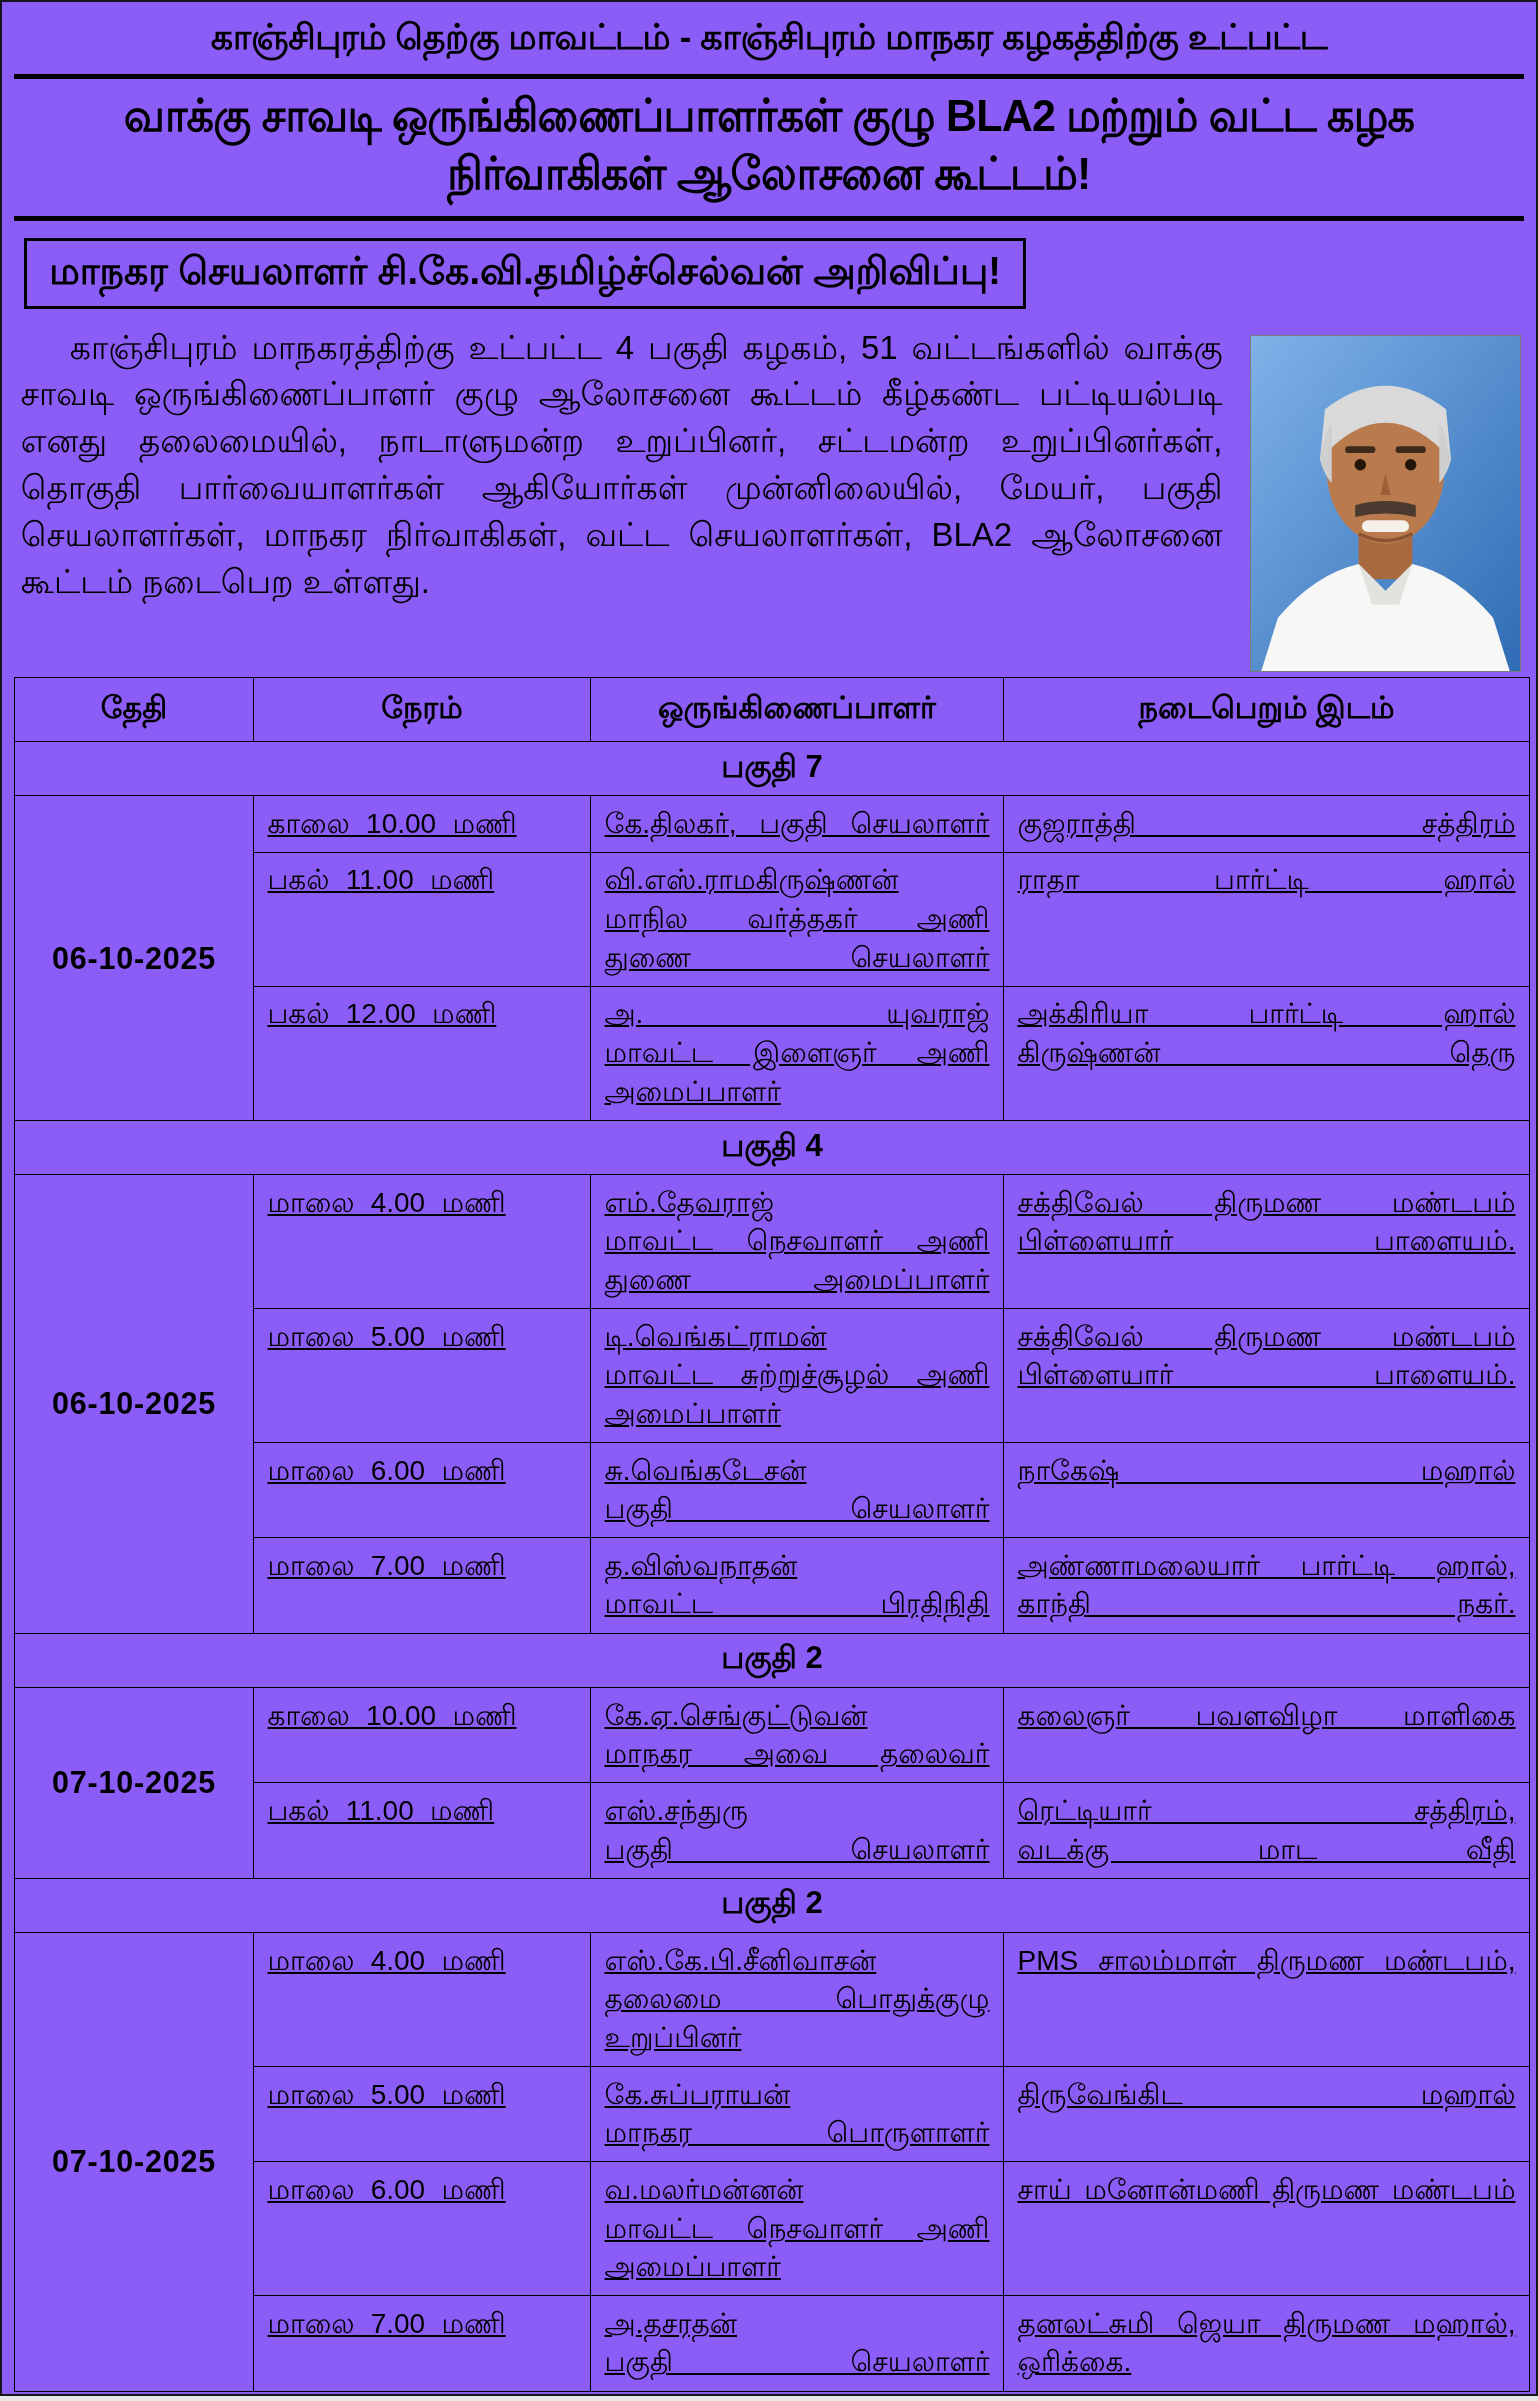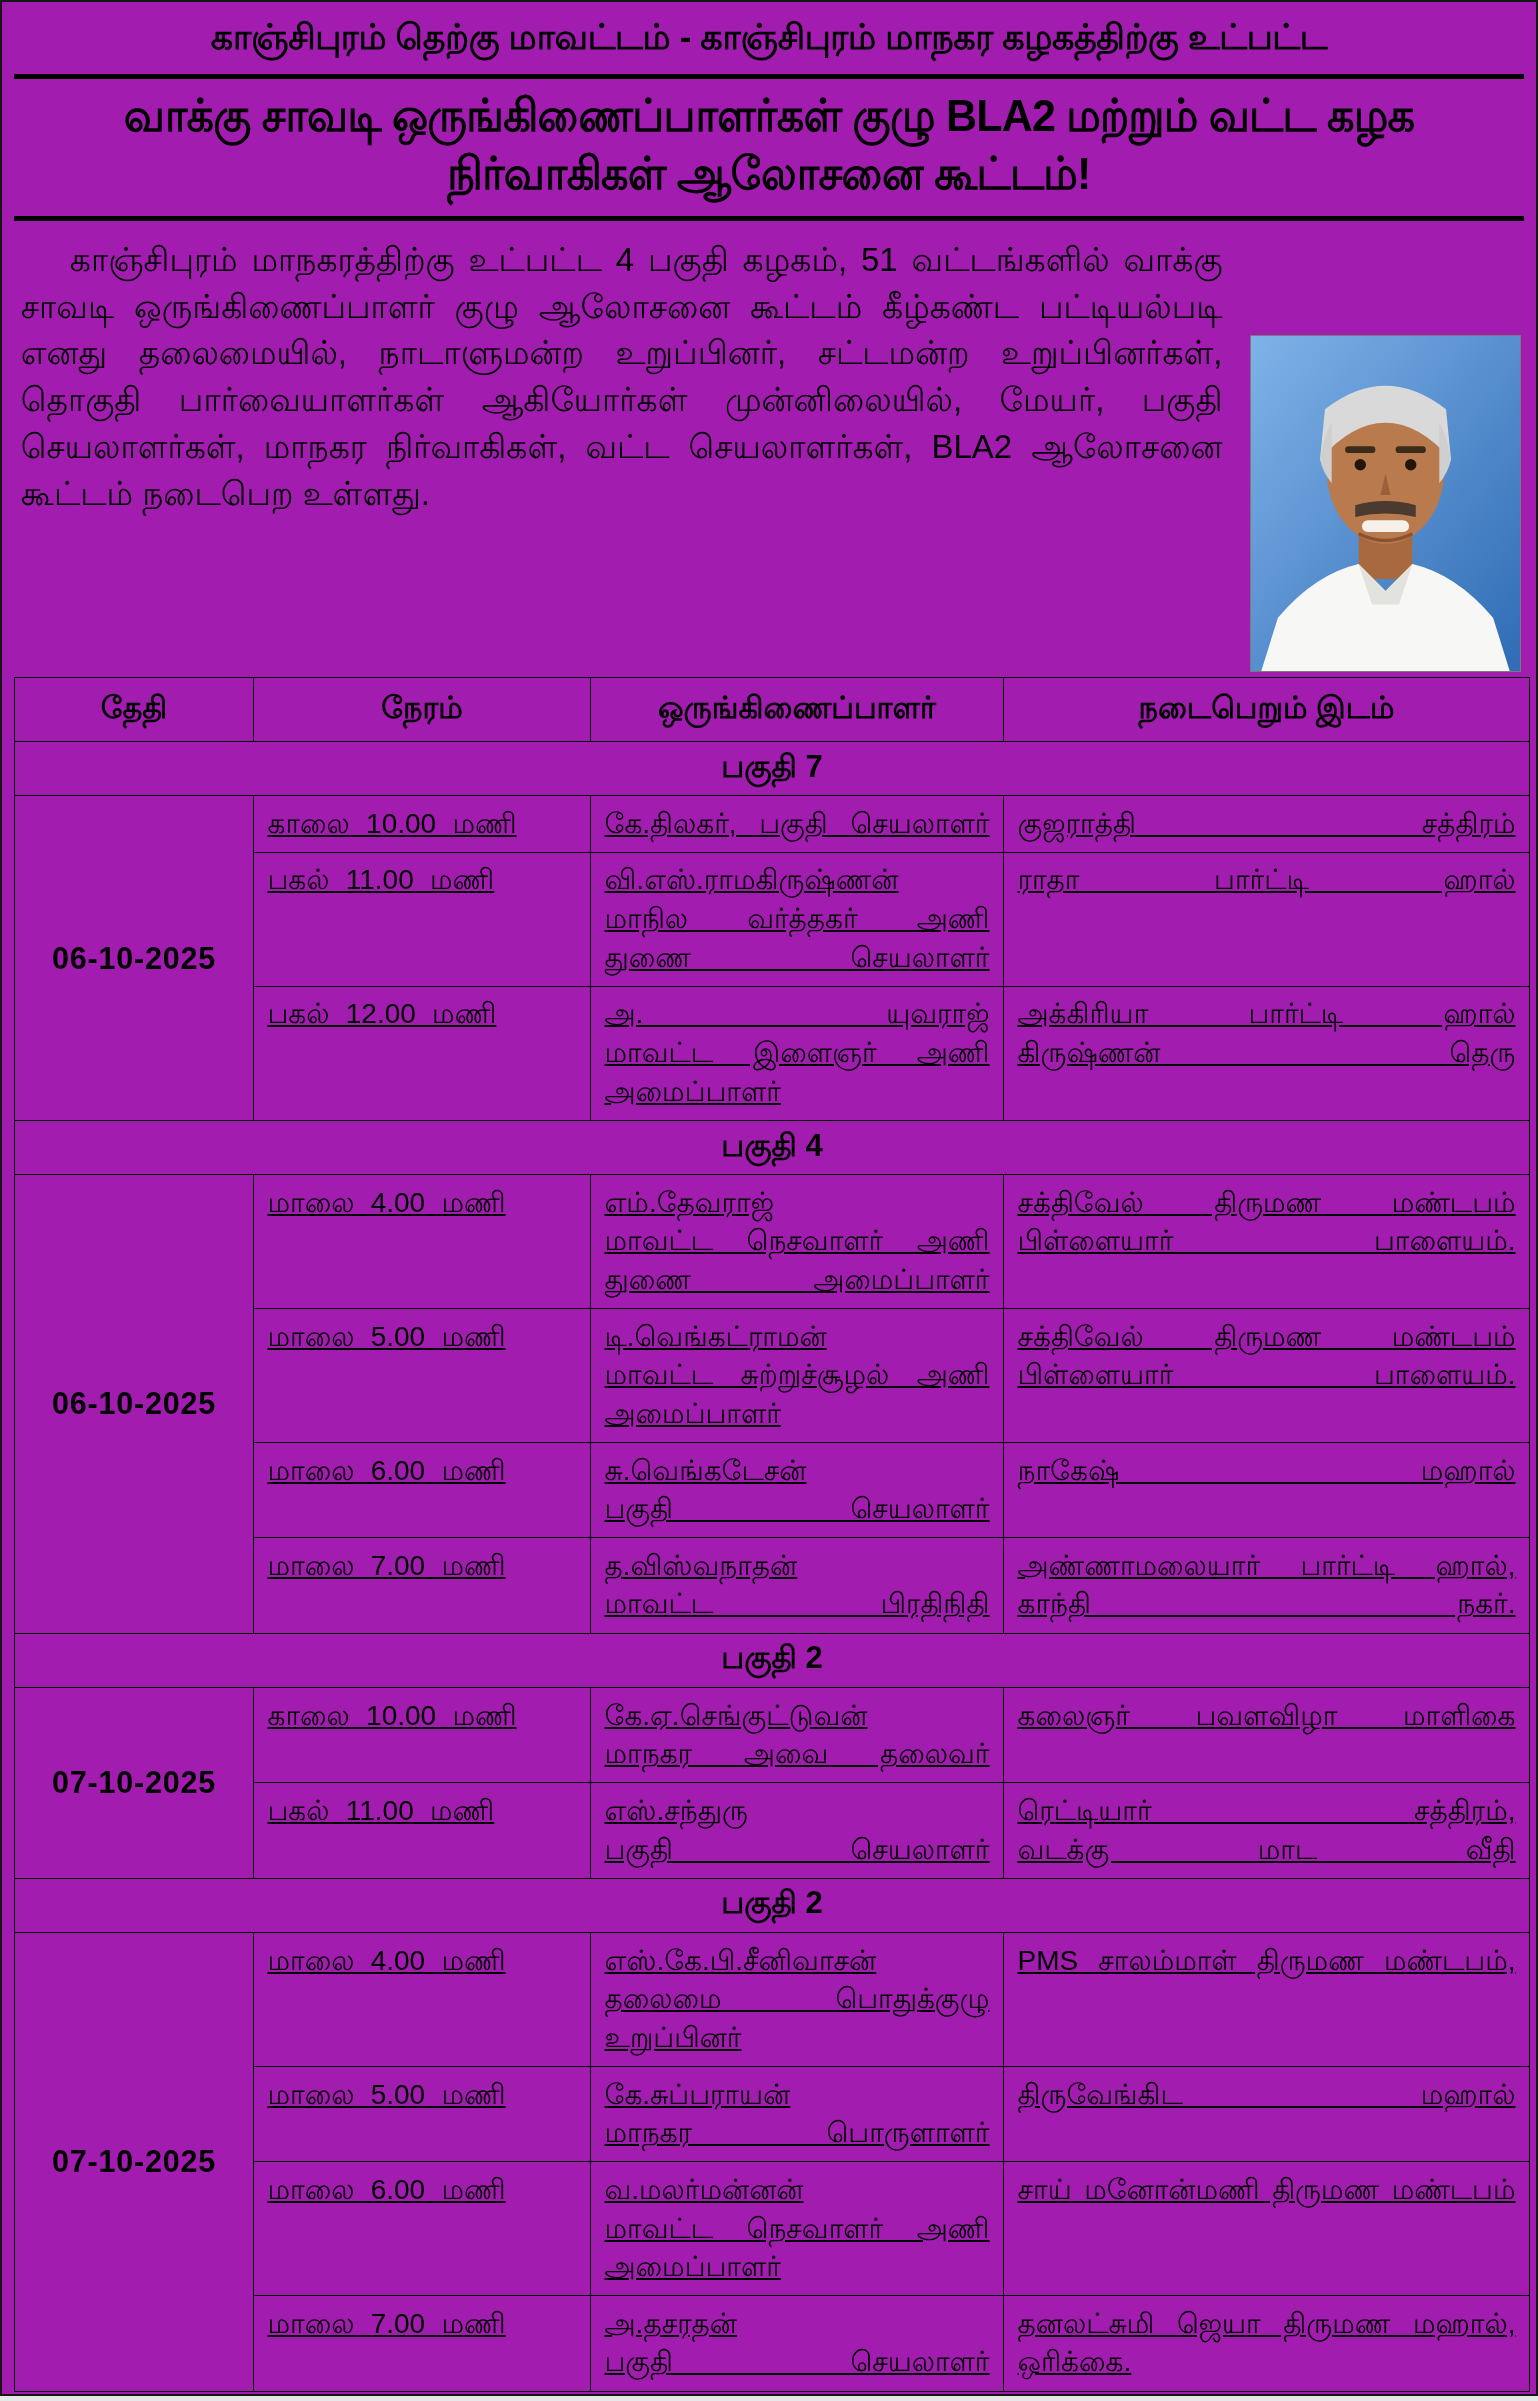--- a/index.html
+++ b/index.html
@@ -1,20 +1,20 @@
 <!DOCTYPE html>
 <html lang="ta" style="font-size:13.5px"><head>
 <meta charset="utf-8">
 <style>
   * { margin: 0; padding: 0; box-sizing: border-box; }
   html, body { background: #e8e8e8; }
   body { font-family: "Liberation Sans", "DejaVu Sans", sans-serif; color: #000; }
   .page {
     width: 1538px; min-height: 2396px; margin: 0 auto;
-    background: #a21caf; border: 2.5px solid #161616;
+    background: #8b5cf6; border: 2.5px solid #161616;
     padding: 5.1px 12px 0 12px;
   }
   .masthead {
     text-align: center; font-weight: bold; font-size: 35px;
     padding: 10.2px 0 12px 0; letter-spacing: -0.4px;
   }
   .double-rule { height: 5.1px; border-top: 4.2px solid #000; border-bottom: 1.7px solid #000; }
   .headline {
     text-align: center; font-weight: 900; font-size: 43px;
     padding: 13.5px 3.4px; letter-spacing: -0.8px;
@@ -67,20 +67,21 @@
 <div class="page">
 
   <div class="masthead">காஞ்சிபுரம் தெற்கு மாவட்டம் - காஞ்சிபுரம் மாநகர கழகத்திற்கு உட்பட்ட</div>
   <div class="double-rule"></div>
 
   <div class="headline">வாக்கு சாவடி ஒருங்கிணைப்பாளர்கள் குழு BLA2 மற்றும் வட்ட கழக நிர்வாகிகள் ஆலோசனை கூட்டம்!</div>
   <div class="double-rule"></div>
 
   <div class="intro-row">
     <div class="intro-left">
+      <div class="announce-box">மாநகர செயலாளர் சி.கே.வி.தமிழ்ச்செல்வன் அறிவிப்பு!</div>
       <div class="intro-text">காஞ்சிபுரம் மாநகரத்திற்கு உட்பட்ட 4 பகுதி கழகம், 51 வட்டங்களில் வாக்கு சாவடி ஒருங்கிணைப்பாளர் குழு ஆலோசனை கூட்டம் கீழ்கண்ட பட்டியல்படி எனது தலைமையில், நாடாளுமன்ற உறுப்பினர், சட்டமன்ற உறுப்பினர்கள், தொகுதி பார்வையாளர்கள் ஆகியோர்கள் முன்னிலையில், மேயர், பகுதி செயலாளர்கள், மாநகர நிர்வாகிகள், வட்ட செயலாளர்கள், BLA2 ஆலோசனை கூட்டம் நடைபெற உள்ளது.</div>
     </div>
     <div class="photo-frame">
       <svg viewBox="0 0 160 200" preserveAspectRatio="xMidYMid slice">
         <defs>
           <linearGradient id="bg" x1="0" y1="0" x2="1" y2="1">
             <stop offset="0" stop-color="#7fb2e8"></stop>
             <stop offset="1" stop-color="#2f6cb5"></stop>
           </linearGradient>
         </defs>

